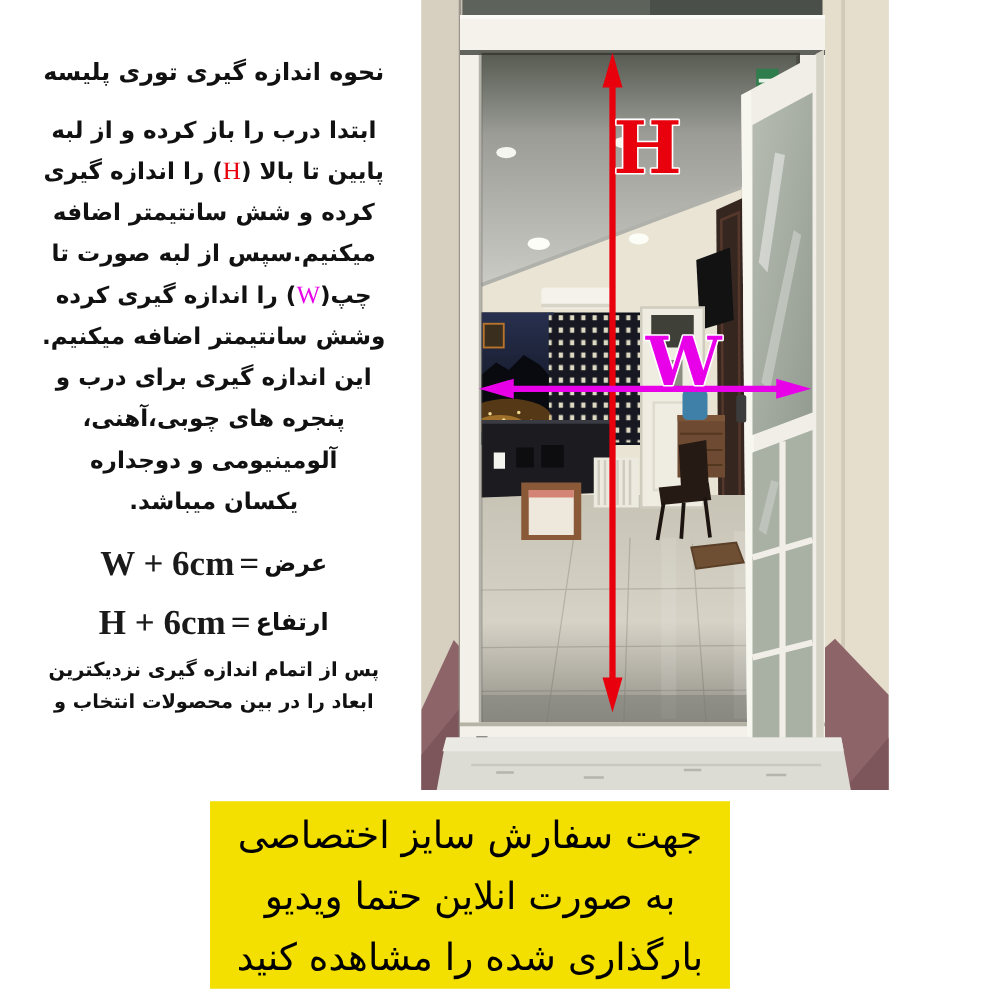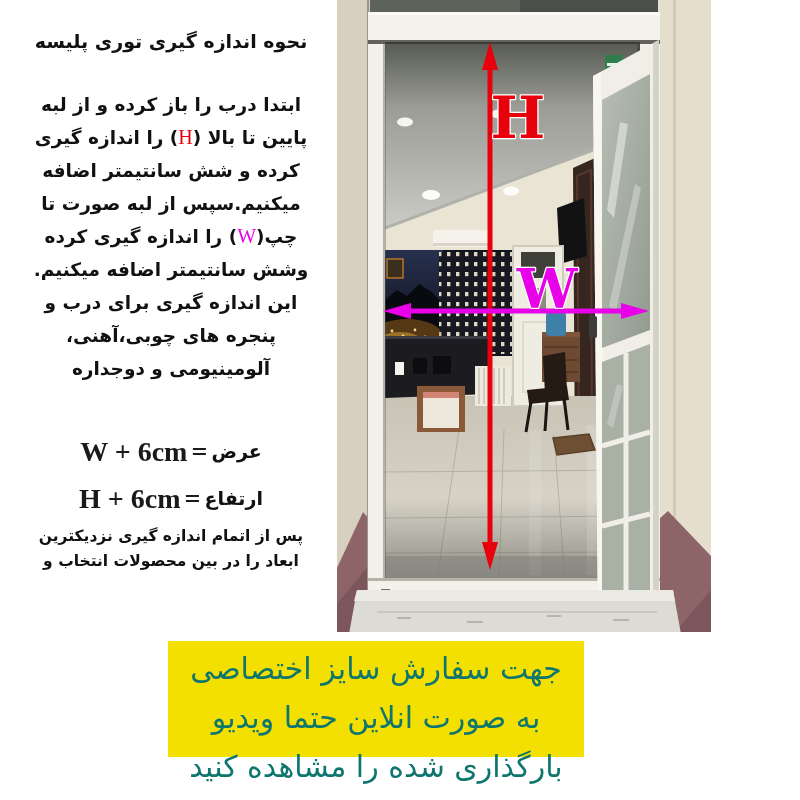--- a/index.html
+++ b/index.html
@@ -1,53 +1,54 @@
 <!DOCTYPE html>
 <html lang="fa"><head>
 <meta charset="utf-8">
 <style>
   html,body{margin:0;padding:0;}
   body{
     width:800px;height:800px;background:#ffffff;position:relative;overflow:hidden;
     font-family:"DejaVu Sans",sans-serif;color:#111;
   }
   .col{position:absolute;left:12px;width:318px;direction:rtl;text-align:center;}
-  .title{top:30px;font-size:19px;font-weight:bold;}
+  .title{top:47px;font-size:19px;font-weight:bold;}
   .bodytext{top:88px;font-size:18.5px;font-weight:bold;line-height:33px;text-align:center;}
   .bodytext .ln{white-space:nowrap;}
   .inline-letter{font-family:"Liberation Serif","DejaVu Serif",serif;font-weight:400;font-size:20px;}
   .h-red{color:#e8000c;}
   .w-mag{color:#e800e8;}
   .formulas{top:428px;}
   .formula-row{display:flex;direction:ltr;justify-content:center;align-items:center;height:47px;gap:4px;}
   .formula-expr,.formula-eq{font-family:"Liberation Serif","DejaVu Serif",serif;font-size:28px;font-weight:700;color:#1a1a1a;}
   .formula-label{font-size:19px;font-weight:bold;padding-bottom:2px;}
   .note{top:524px;font-size:15.5px;font-weight:bold;line-height:25px;}
   .photo{position:absolute;left:337px;top:0;width:374px;height:632px;}
   .banner{
-    position:absolute;left:168px;top:641px;width:416px;height:116px;
+    position:absolute;left:168px;top:641px;width:416px;height:150px;
     background:#f3df00;direction:rtl;text-align:center;
-    font-size:30px;line-height:49px;padding-top:3px;box-sizing:border-box;color:#0f766e;
+    font-size:30px;line-height:49px;padding-top:3px;box-sizing:border-box;color:#000000;
   }
 </style>
 </head>
 <body>
 
 <div class="col title">نحوه اندازه گیری توری پلیسه</div>
 
 <div class="col bodytext">
   <div class="ln">ابتدا درب را باز کرده و از لبه</div>
   <div class="ln"><span>پایین تا بالا (</span><span class="inline-letter h-red">H</span><span>) را اندازه گیری</span></div>
   <div class="ln">کرده و شش سانتیمتر اضافه</div>
   <div class="ln">میکنیم.سپس از لبه صورت تا</div>
   <div class="ln"><span>چپ(</span><span class="inline-letter w-mag">W</span><span>) را اندازه گیری کرده</span></div>
   <div class="ln">وشش سانتیمتر اضافه میکنیم.</div>
   <div class="ln">این اندازه گیری برای درب و</div>
   <div class="ln">پنجره های چوبی،آهنی،</div>
   <div class="ln">آلومینیومی و دوجداره</div>
+  <div class="ln">یکسان میباشد.</div>
 </div>
 
 <div class="col formulas">
   <div class="formula-row">
     <span class="formula-expr">W + 6cm</span>
     <span class="formula-eq">=</span>
     <span class="formula-label">عرض</span>
   </div>
   <div class="formula-row">
     <span class="formula-expr">H + 6cm</span>

